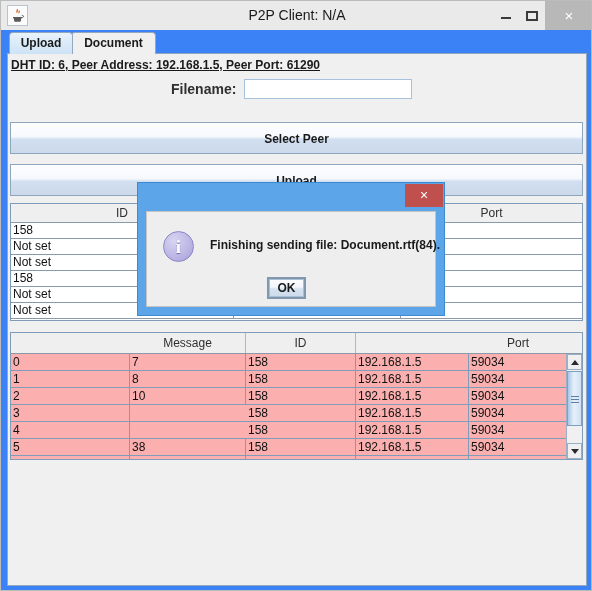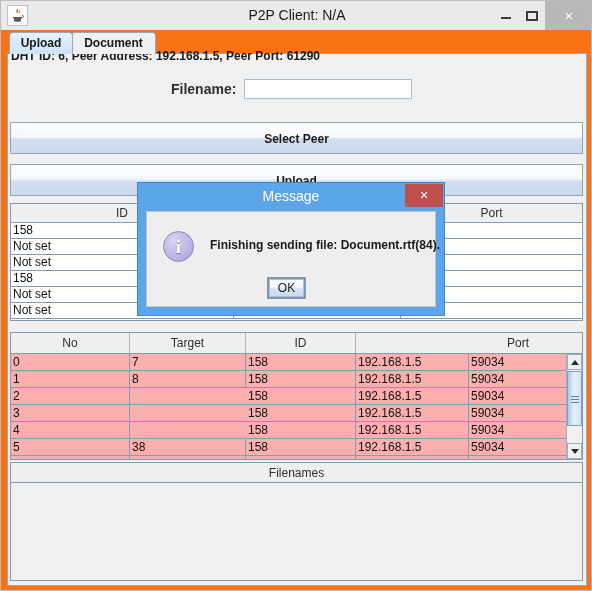--- a/index.html
+++ b/index.html
@@ -9,21 +9,21 @@
   }
   body {
     font-family: "Liberation Sans", sans-serif;
     -webkit-font-smoothing: none;
   }
   #app {
     position: relative;
     width: 592px;
     height: 591px;
     overflow: hidden;
-    background: #f97316;
+    background: #3b82f6;
     border: 1px solid #bcbcbc;
     box-sizing: border-box;
   }
 
   
   .titlebar {
     position: absolute;
     left: 0; top: 0;
     width: 592px; height: 29px;
     background: #eaeaea;
@@ -111,25 +111,26 @@
     position: absolute;
     left: 6px; top: 52px;
     width: 580px; height: 533px;
     border: 1px solid #93a7bd;
     background: #f0f0f0;
     box-sizing: border-box;
   }
 
   .dht-label {
     position: absolute;
-    left: 10px; top: 48px;
+    left: 10px; top: 57px;
     font-size: 12px;
     font-weight: bold;
     color: #1a1a1a;
     white-space: nowrap;
+    text-decoration: underline;
   }
 
   .filename-label {
     position: absolute;
     left: 170px; top: 80px;
     font-size: 14px;
     font-weight: bold;
     color: #2f2f2f;
   }
   .filename-input {
@@ -394,21 +395,21 @@
     color: #1a1a1a;
     white-space: nowrap;
   }
   .dlg-ok {
     position: absolute;
     left: 120px; top: 65px;
     width: 39px; height: 22px;
     line-height: 20px;
     text-align: center;
     font-size: 12px;
-    font-weight: normal;
+    font-weight: bold;
     color: #1a1a1a;
     background: linear-gradient(to bottom, #fcfdfe, #f2f6fb 45%, #d6e2f1 55%, #cddaeb);
     border: 2px solid #8197ad;
     box-sizing: border-box;
   }
   .dlg-ok span {
     display: block;
     border: 1px solid #a9bdd4;
     height: 18px;
     line-height: 17px;
@@ -490,42 +491,42 @@
         <div class="ta-row">
           <div class="tc" style="left: 0px; width: 223px;">Not set</div>
           <div class="tc" style="left: 223px; width: 167px;">Not set</div>
           <div class="tc" style="left: 390px; width: 181px; border-right: none;">Not set</div>
         </div>
       </div>
   </div>
 
   <div class="table-b-wrap">
     <div class="tb-head">
-      <div class="hc" style="left:0;width:119px">No</div>
-      <div class="hc" style="left:119px;width:116px">Target</div>
+      <div class="hc" style="left:119px;width:116px">Message</div>
       <div class="hc" style="left:235px;width:110px">ID</div>
       <div class="hc" style="left:458px;width:98px;border-right:none">Port</div>
     </div>
     <div class="tb-body" id="finger-rows">
         <div class="tb-row" style="background: rgb(251, 175, 175);">
           <div class="tc" style="left: 0px; width: 119px;">0</div>
           <div class="tc" style="left: 119px; width: 116px;">7</div>
           <div class="tc" style="left: 235px; width: 110px;">158</div>
           <div class="tc" style="left: 345px; width: 113px;">192.168.1.5</div>
           <div class="tc" style="left: 458px; width: 98px; border-right: none;">59034</div>
         </div>
         <div class="tb-row" style="background: rgb(251, 175, 175);">
           <div class="tc" style="left: 0px; width: 119px;">1</div>
           <div class="tc" style="left: 119px; width: 116px;">8</div>
           <div class="tc" style="left: 235px; width: 110px;">158</div>
           <div class="tc" style="left: 345px; width: 113px;">192.168.1.5</div>
           <div class="tc" style="left: 458px; width: 98px; border-right: none;">59034</div>
         </div>
         <div class="tb-row" style="background: rgb(251, 175, 175);">
           <div class="tc" style="left: 0px; width: 119px;">2</div>
+          <div class="tc" style="left: 119px; width: 116px;">10</div>
           <div class="tc" style="left: 235px; width: 110px;">158</div>
           <div class="tc" style="left: 345px; width: 113px;">192.168.1.5</div>
           <div class="tc" style="left: 458px; width: 98px; border-right: none;">59034</div>
         </div>
         <div class="tb-row" style="background: rgb(251, 175, 175);">
           <div class="tc" style="left: 0px; width: 119px;">3</div>
           <div class="tc" style="left: 235px; width: 110px;">158</div>
           <div class="tc" style="left: 345px; width: 113px;">192.168.1.5</div>
           <div class="tc" style="left: 458px; width: 98px; border-right: none;">59034</div>
         </div>
@@ -557,27 +558,22 @@
         </div>
       <div class="sb-thumb">
         <div class="sb-grip"></div>
       </div>
       <div class="sb-arrow down">
           <i></i>
         </div>
     </div>
   </div>
 
-  <div class="fn-wrap">
-    <div class="fn-head">Filenames</div>
-    <div class="fn-body" id="filenames-body"></div>
-  </div>
 
   <div class="dialog">
-    <div class="dlg-title">Message</div>
     <div class="dlg-close">×</div>
     <div class="dlg-body">
       <div class="info-icon">
         <b>i</b>
       </div>
       <div class="dlg-msg">Finishing sending file: Document.rtf(84).</div>
       <div class="dlg-ok">
         <span>OK</span>
       </div>
     </div>

